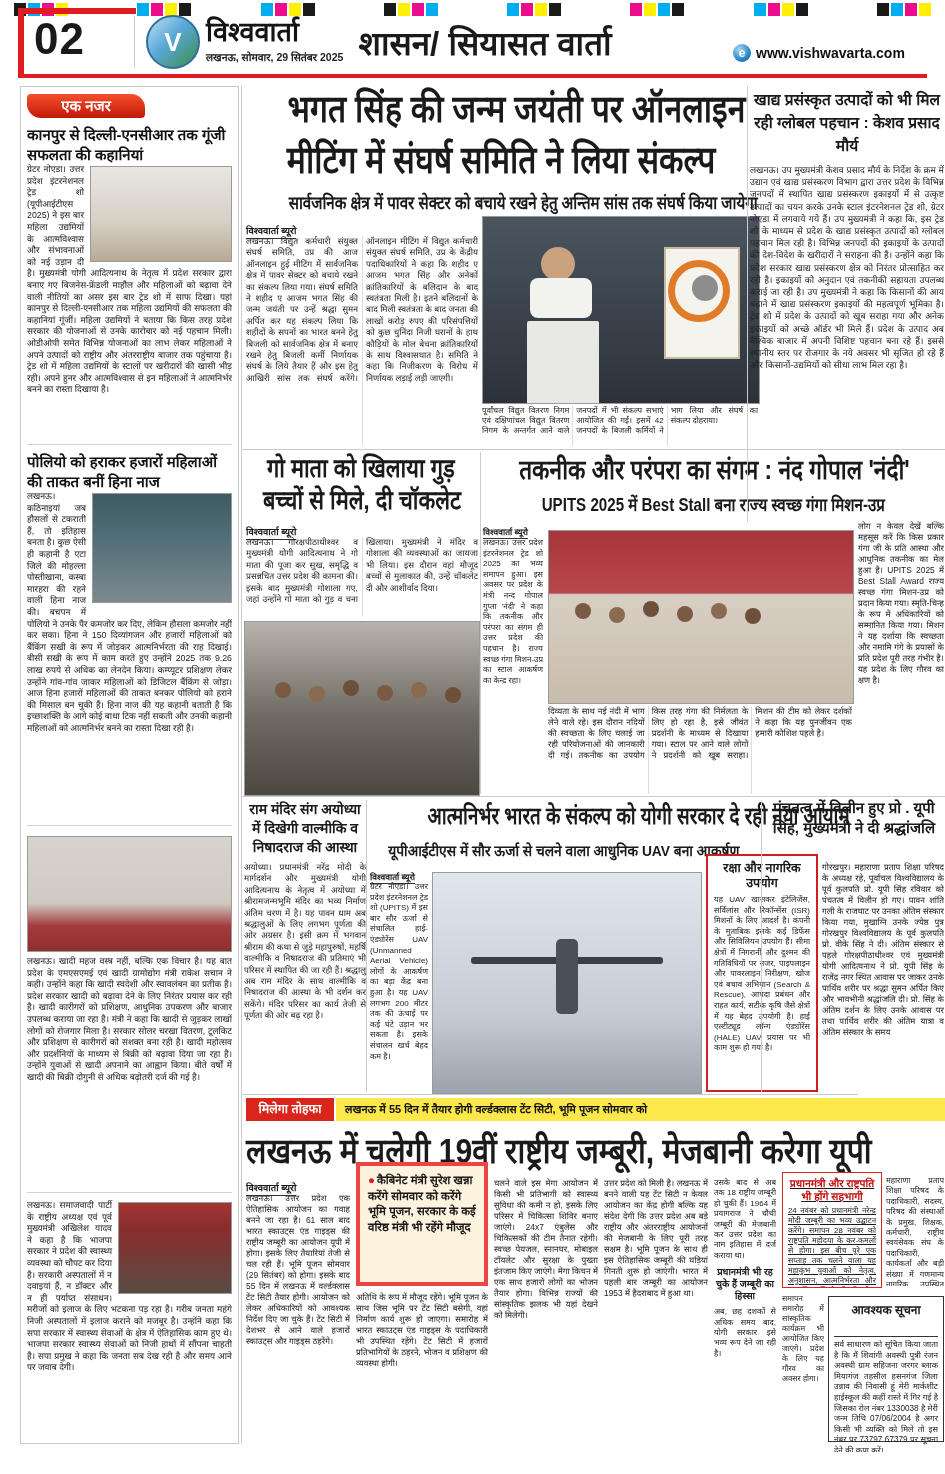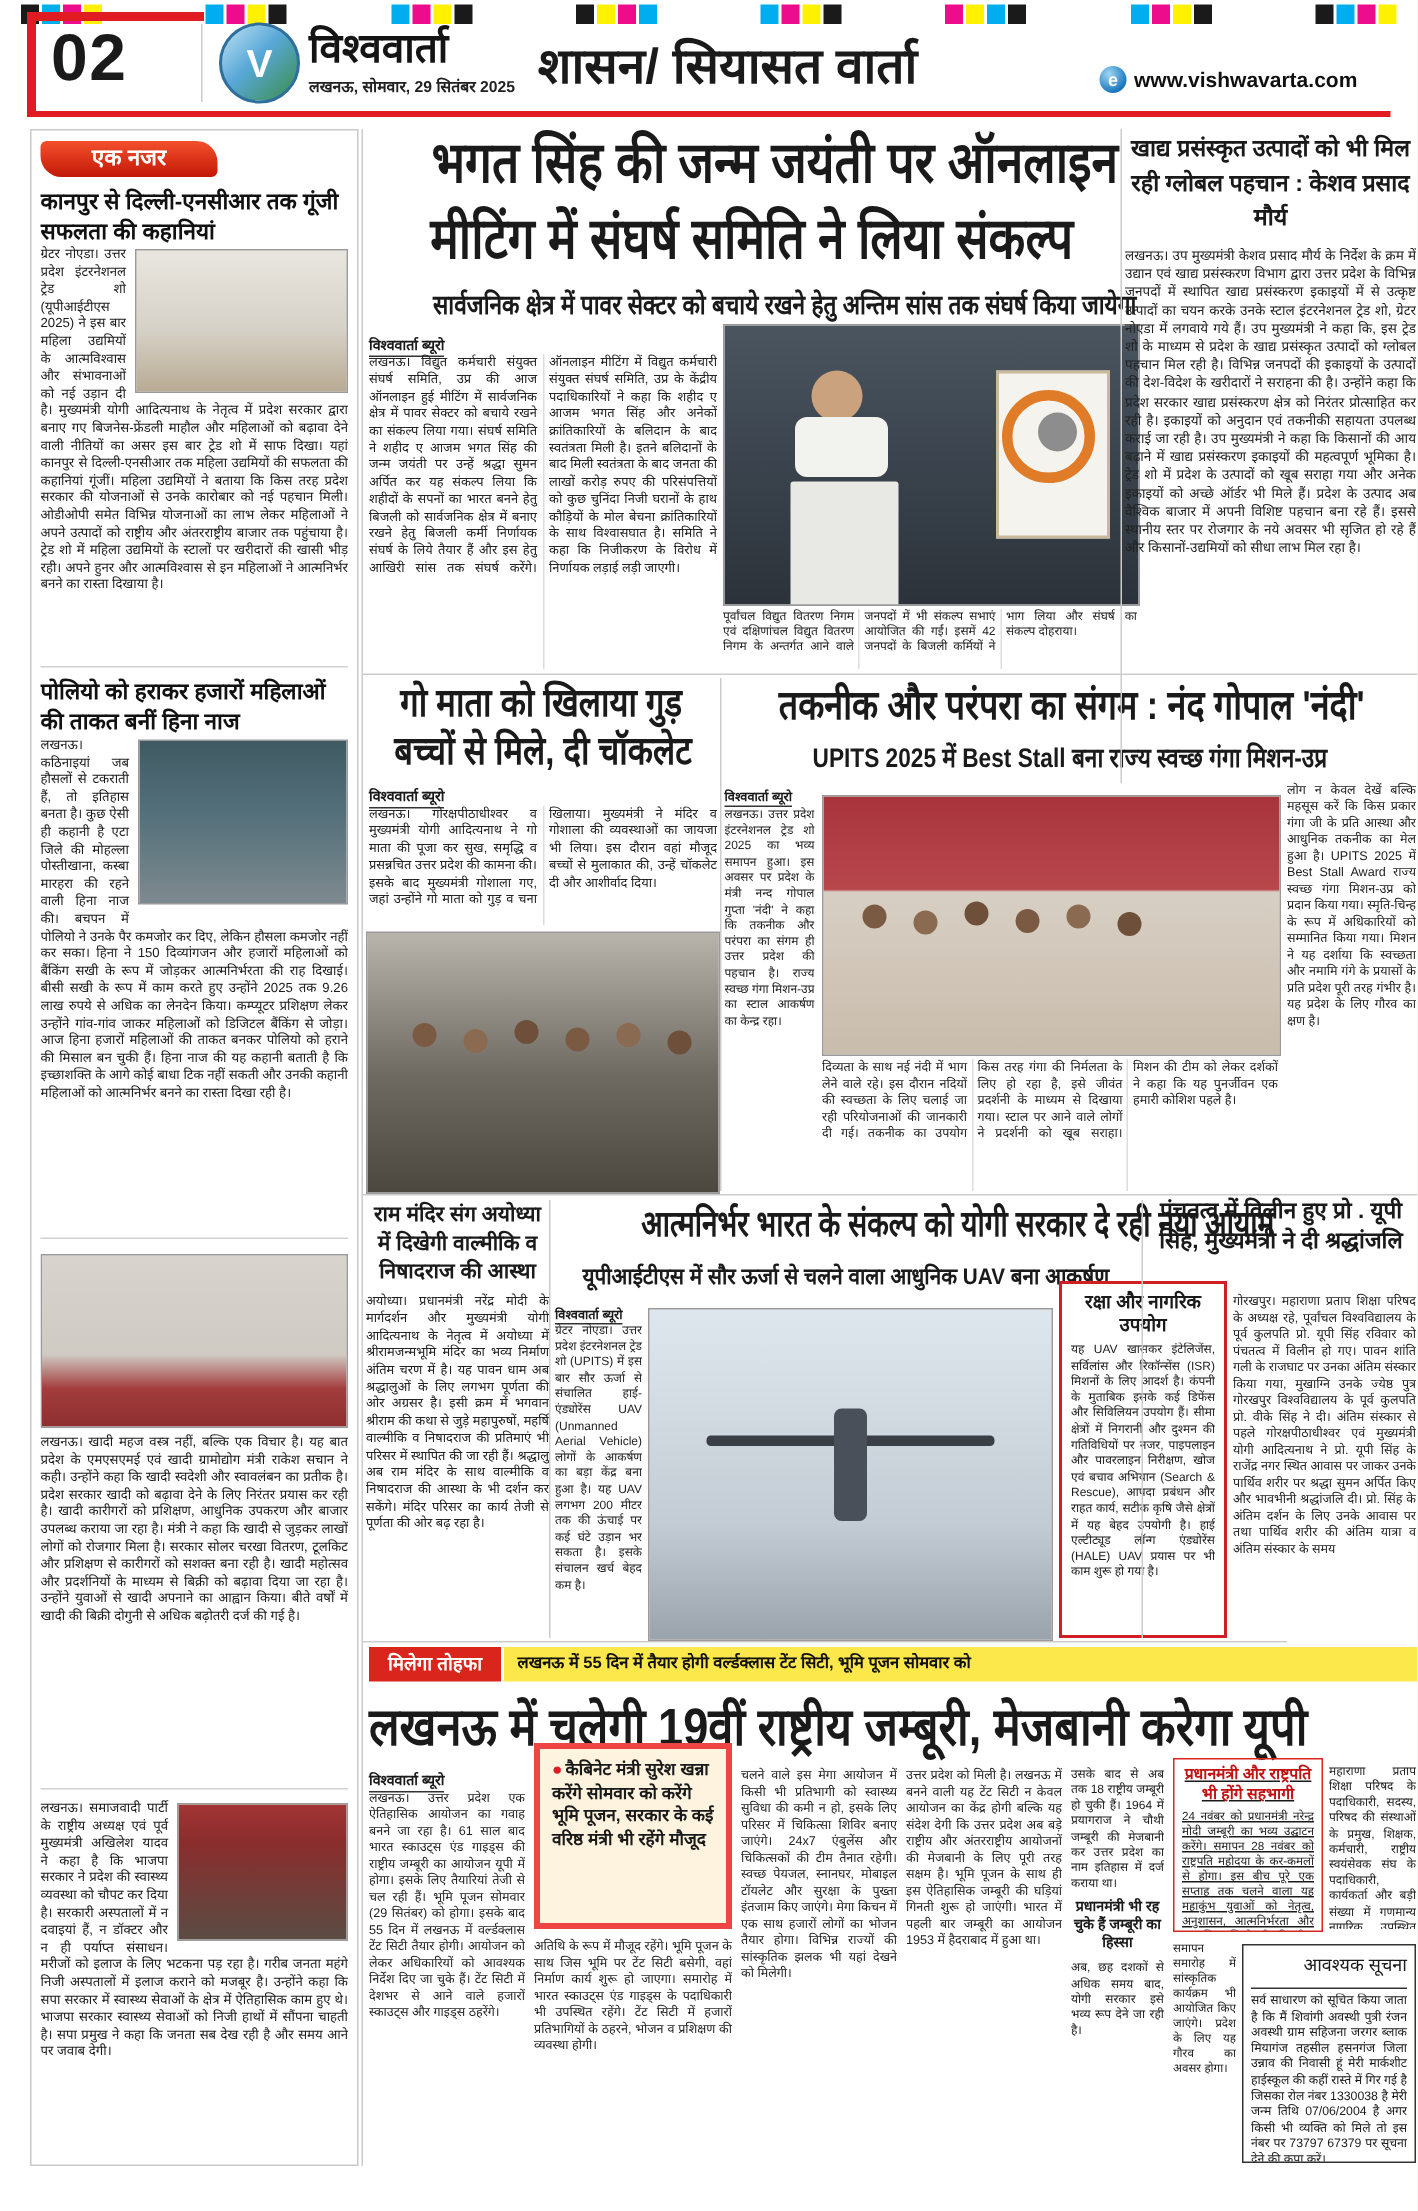--- a/index.html
+++ b/index.html
@@ -128,21 +128,21 @@
   #jam-col4{left:604px;top:1178px;width:104px;height:264px;font-size:8.4px;line-height:11px;}
   #jam-col5{left:714px;top:1178px;width:62px;height:264px;font-size:8px;line-height:10.4px;}
   #jam-col5 .subhl{font-weight:bold;text-align:center;font-size:9.5px;line-height:12px;margin:5px 0;}
   #pm-box{left:782px;top:1172px;width:100px;height:116px;border:1.5px solid #d9251c;padding:4px 5px;box-sizing:border-box;overflow:hidden;text-decoration:underline;}
   #pm-box .ptitle{color:#c21313;font-size:10.5px;line-height:13px;font-weight:bold;text-align:center;margin-bottom:3px;}
   #pm-box .pbody{font-size:7.8px;line-height:10px;text-align:justify;}
   #jam-tail{left:782px;top:1294px;width:42px;height:148px;font-size:7.8px;line-height:10px;}
 
   
   #notice{left:828px;top:1296px;width:116px;height:146px;border:1.5px solid #333;padding:4px 5px;box-sizing:border-box;background:#fff;}
-  #notice .ntitle{font-size:12px;font-weight:normal;text-align:right;border-bottom:1.5px solid #333;padding-bottom:7px;margin-bottom:3px;}
+  #notice .ntitle{font-size:12px;font-weight:bold;text-align:center;border-bottom:1.5px solid #333;padding-bottom:18px;margin-bottom:3px;}
   #notice .nbody{font-size:8.2px;line-height:10.6px;text-align:justify;overflow:hidden;height:112px;}
 
   
   #regbar{left:0;top:1450px;width:945px;height:18px;display:flex;align-items:center;justify-content:space-between;padding:0 14px;box-sizing:border-box;}
   .reg-group{display:flex;gap:2px;}
   .reg-sq{width:12px;height:13px;}
 </style>
 </head>
 <body>
 

